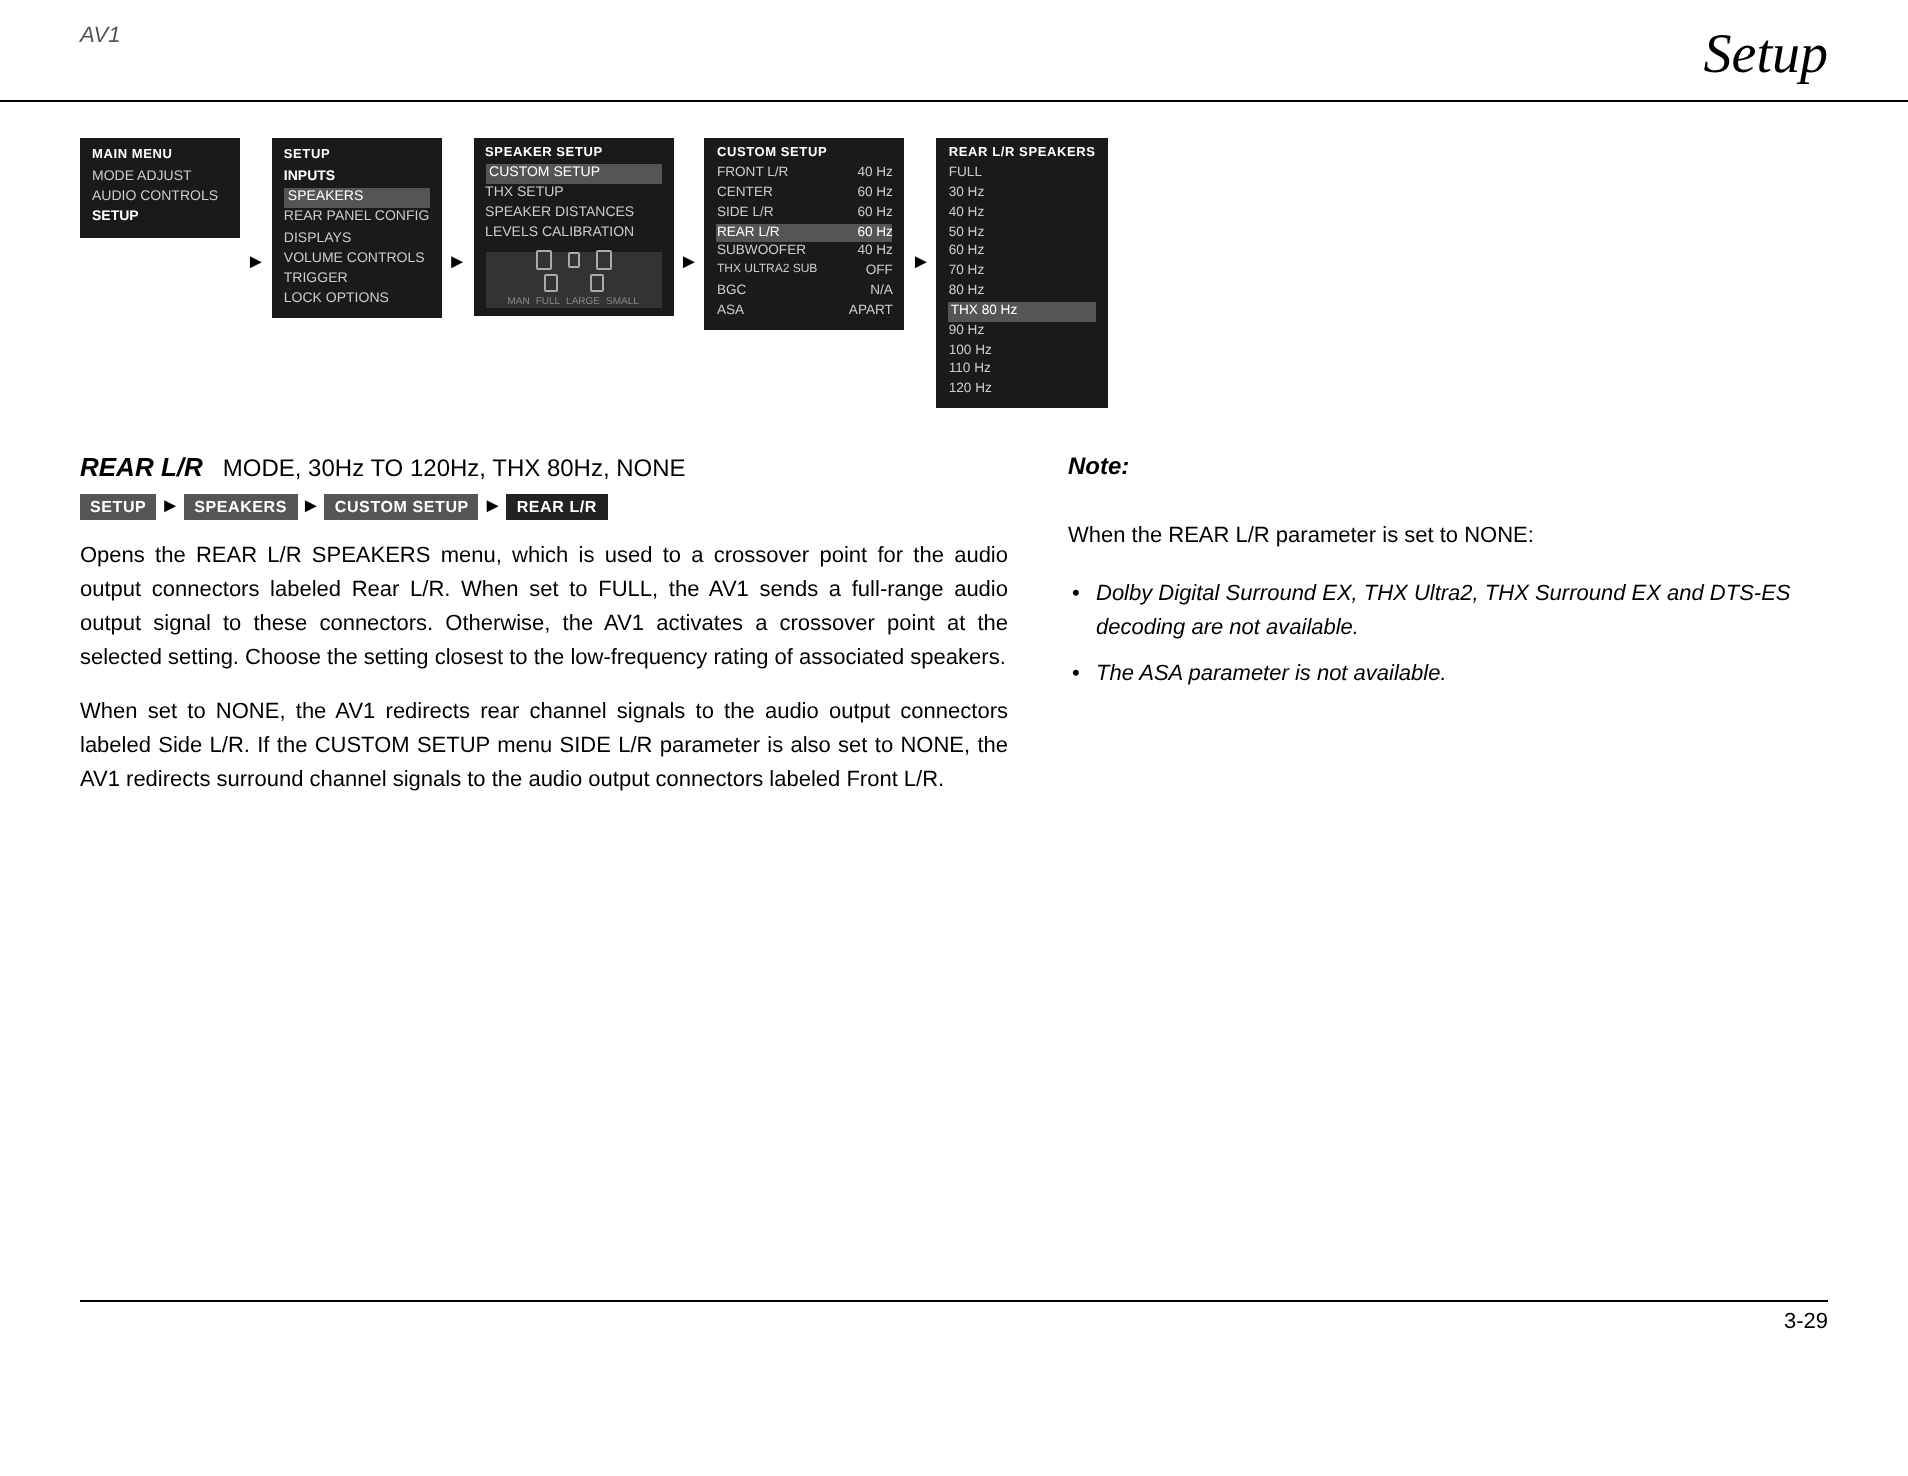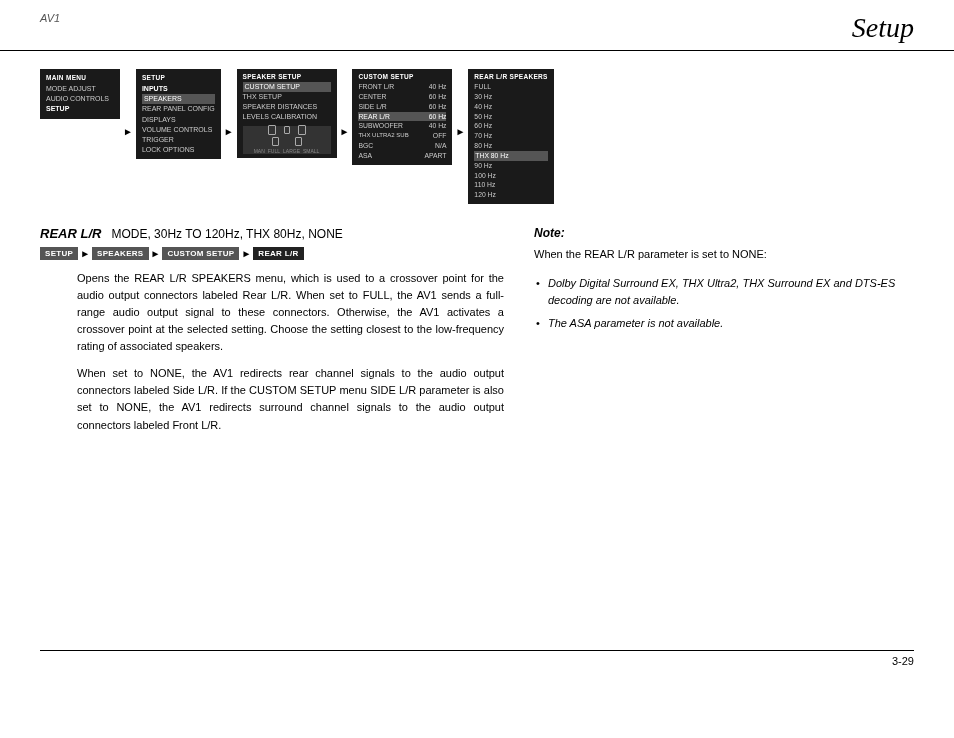--- a/index.html
+++ b/index.html
@@ -214,29 +214,28 @@
       color: #000;
       font-size: 10px;
       font-weight: bold;
     }
 
     .body-text {
       font-size: 11px;
       line-height: 1.55;
       text-align: justify;
       margin-bottom: 10px;
-      margin-left: 37px;
     }
 
     
     .note-title {
       font-weight: bold;
       font-style: italic;
       font-size: 12px;
-      margin-bottom: 6px;
+      margin-bottom: 20px;
     }
     .note-text {
       font-size: 11px;
       line-height: 1.55;
       margin-bottom: 12px;
     }
     .note-list {
       list-style: none;
       padding: 0;
     }

